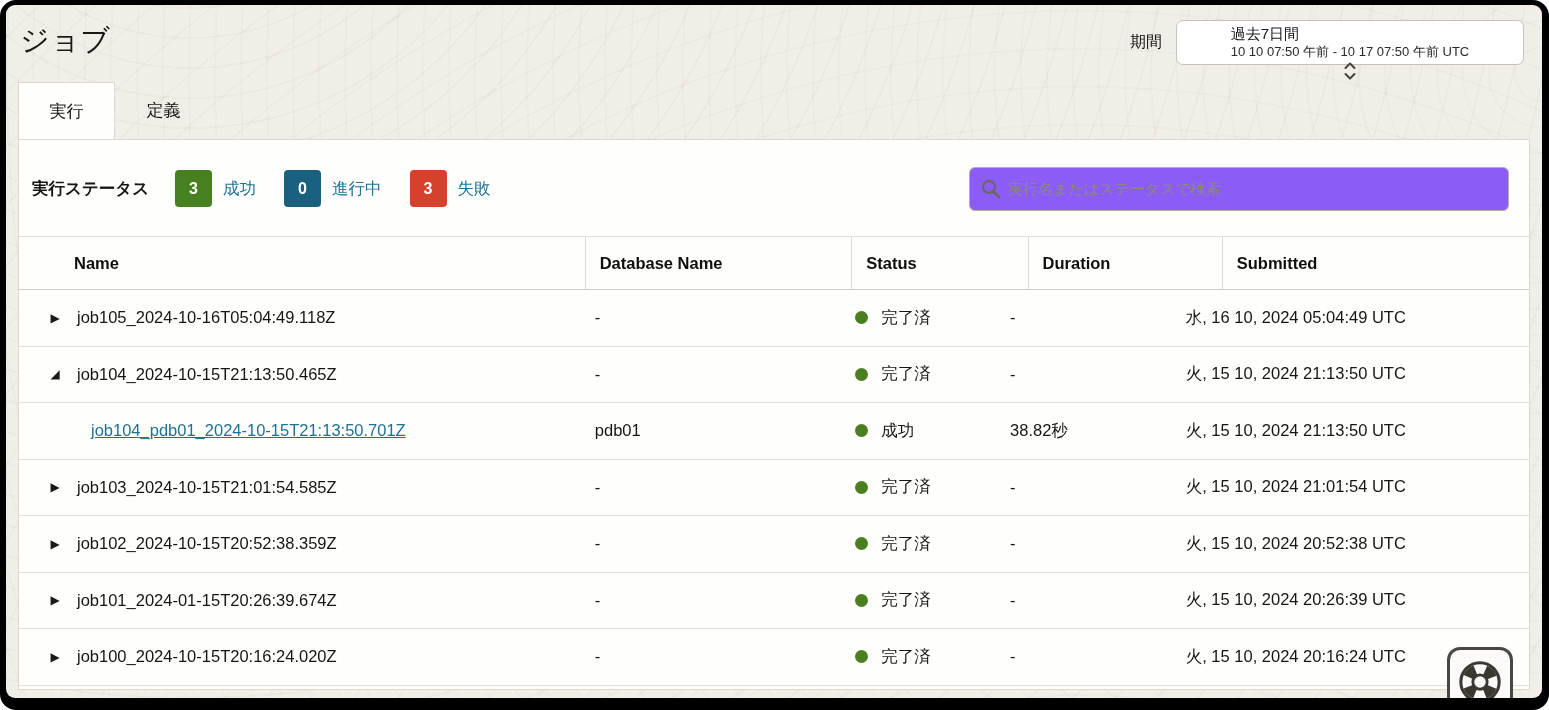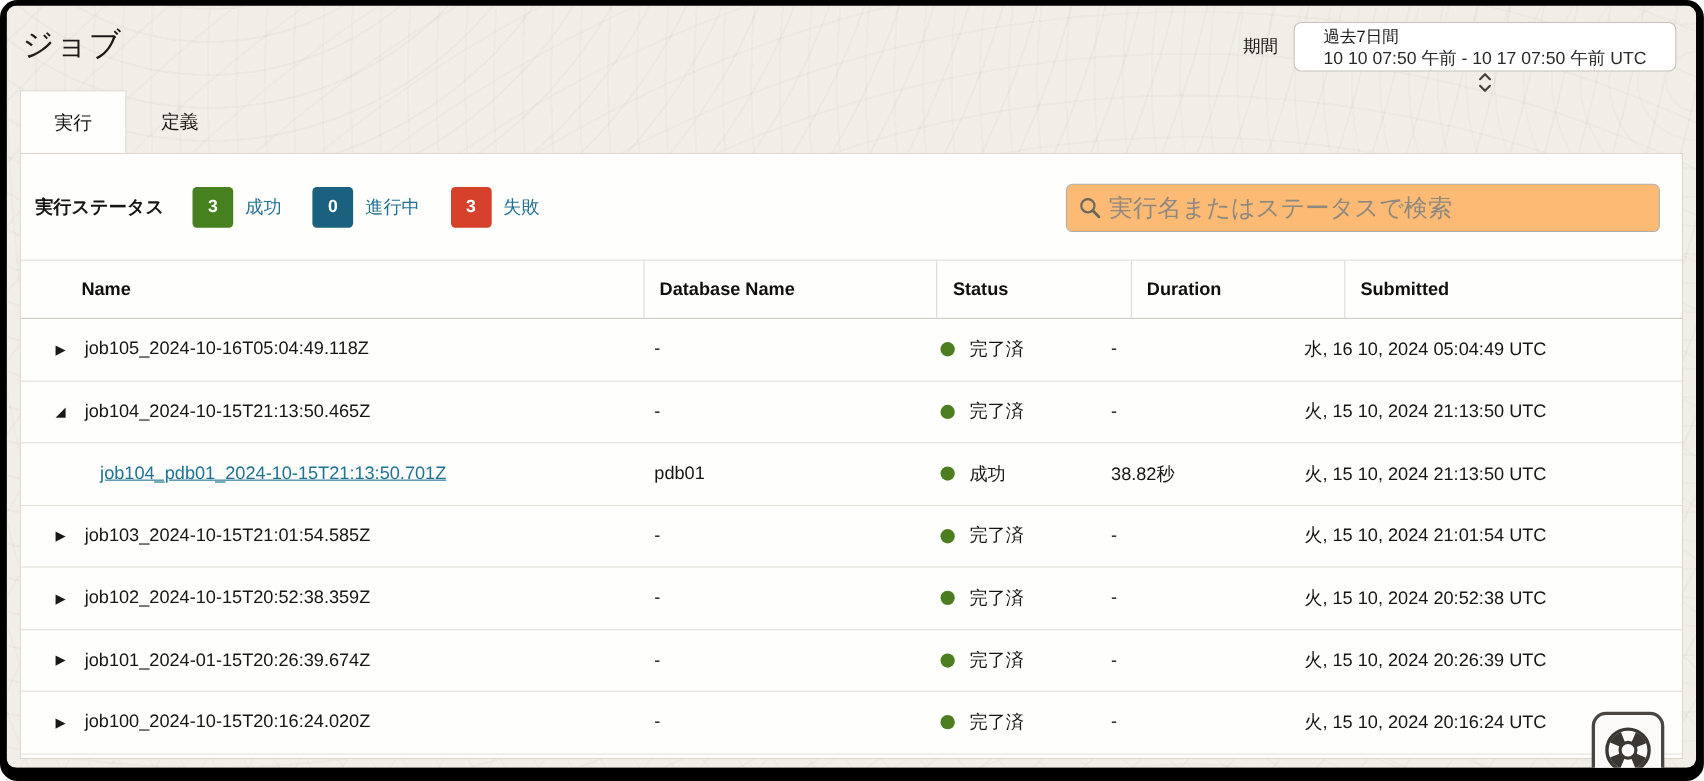--- a/index.html
+++ b/index.html
@@ -42,21 +42,21 @@
     background:#ffffff;
     border:1px solid #c6c2bb;
     border-radius:7px;
     display:flex; align-items:center; justify-content:space-between;
     padding:4px 12px 4px 12px;
     cursor:pointer;
     flex-direction:column;
   }
   .period-texts { line-height:1.25; }
   .period-main { font-size:15px; color:#161513; }
-  .period-range { font-size:16px; color:#2c2a27; }
+  .period-range { font-size:13px; color:#2c2a27; }
   .chevrons { display:flex; align-items:center; }
   
   .tabs { display:flex; padding:0 0 0 12px; position:relative; z-index:2; margin-top:5px; }
   .tab {
     width:97px; height:57px;
     display:flex; align-items:center; justify-content:center;
     font-size:17px; color:#161513;
     cursor:pointer;
   }
   .tab.active {
@@ -92,22 +92,22 @@
   .badge.green { background:#47801f; }
   .badge.blue  { background:#1a617f; }
   .badge.red   { background:#d6412b; }
   .filter-link { font-size:16.5px; color:#217291; text-decoration:none; }
   .search-box { position:relative; width:540px; }
   .search-box svg { position:absolute; left:11px; top:11px; }
   .search-input {
     width:100%; height:44px;
     border:1px solid #b3afa8; border-radius:6px;
     padding:0 20px 0 38px;
-    font-size:22px; color:#161513;
-    background:#fdba74;
+    font-size:15px; color:#161513;
+    background:#8b5cf6;
     font-family:"Liberation Sans","DejaVu Sans",sans-serif;
   }
   .search-input::placeholder { color:#8d8981; }
   
   .thead {
     display:flex; height:54px; align-items:center;
     border-top:1px solid #e3e0d9;
     border-bottom:1px solid #cfccc5;
     font-weight:bold; font-size:16.5px; color:#100f0d;
   }

